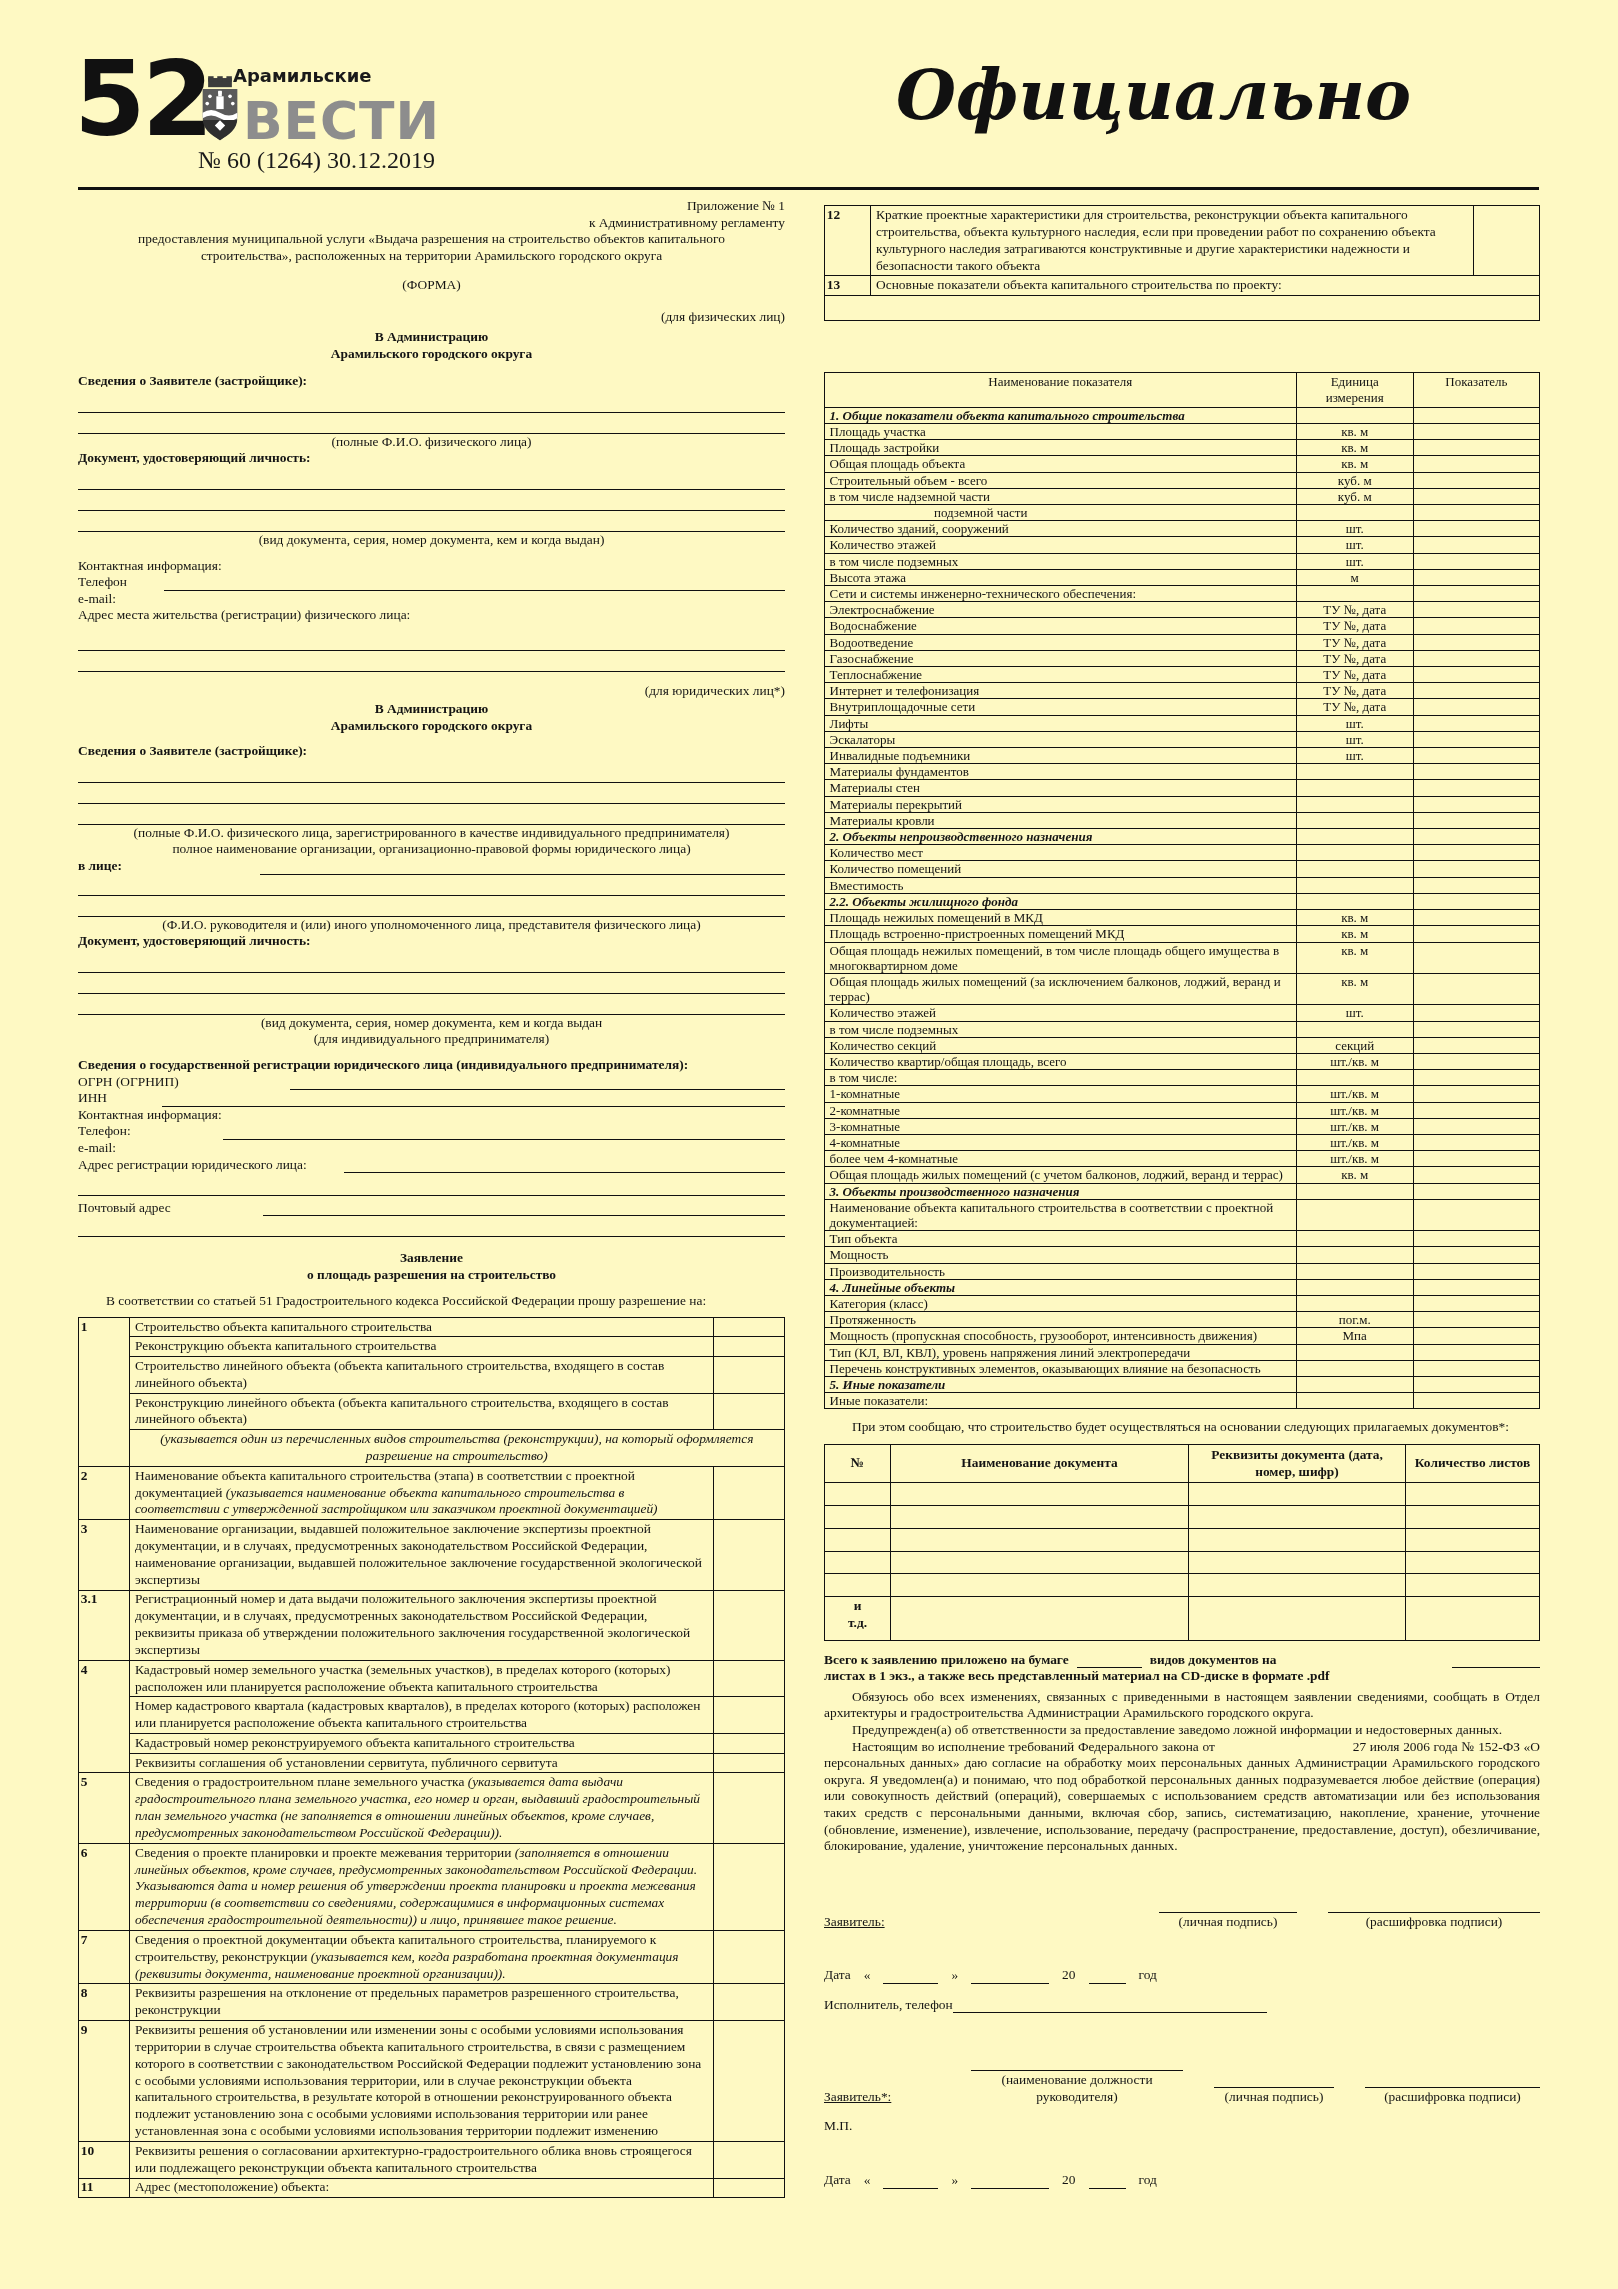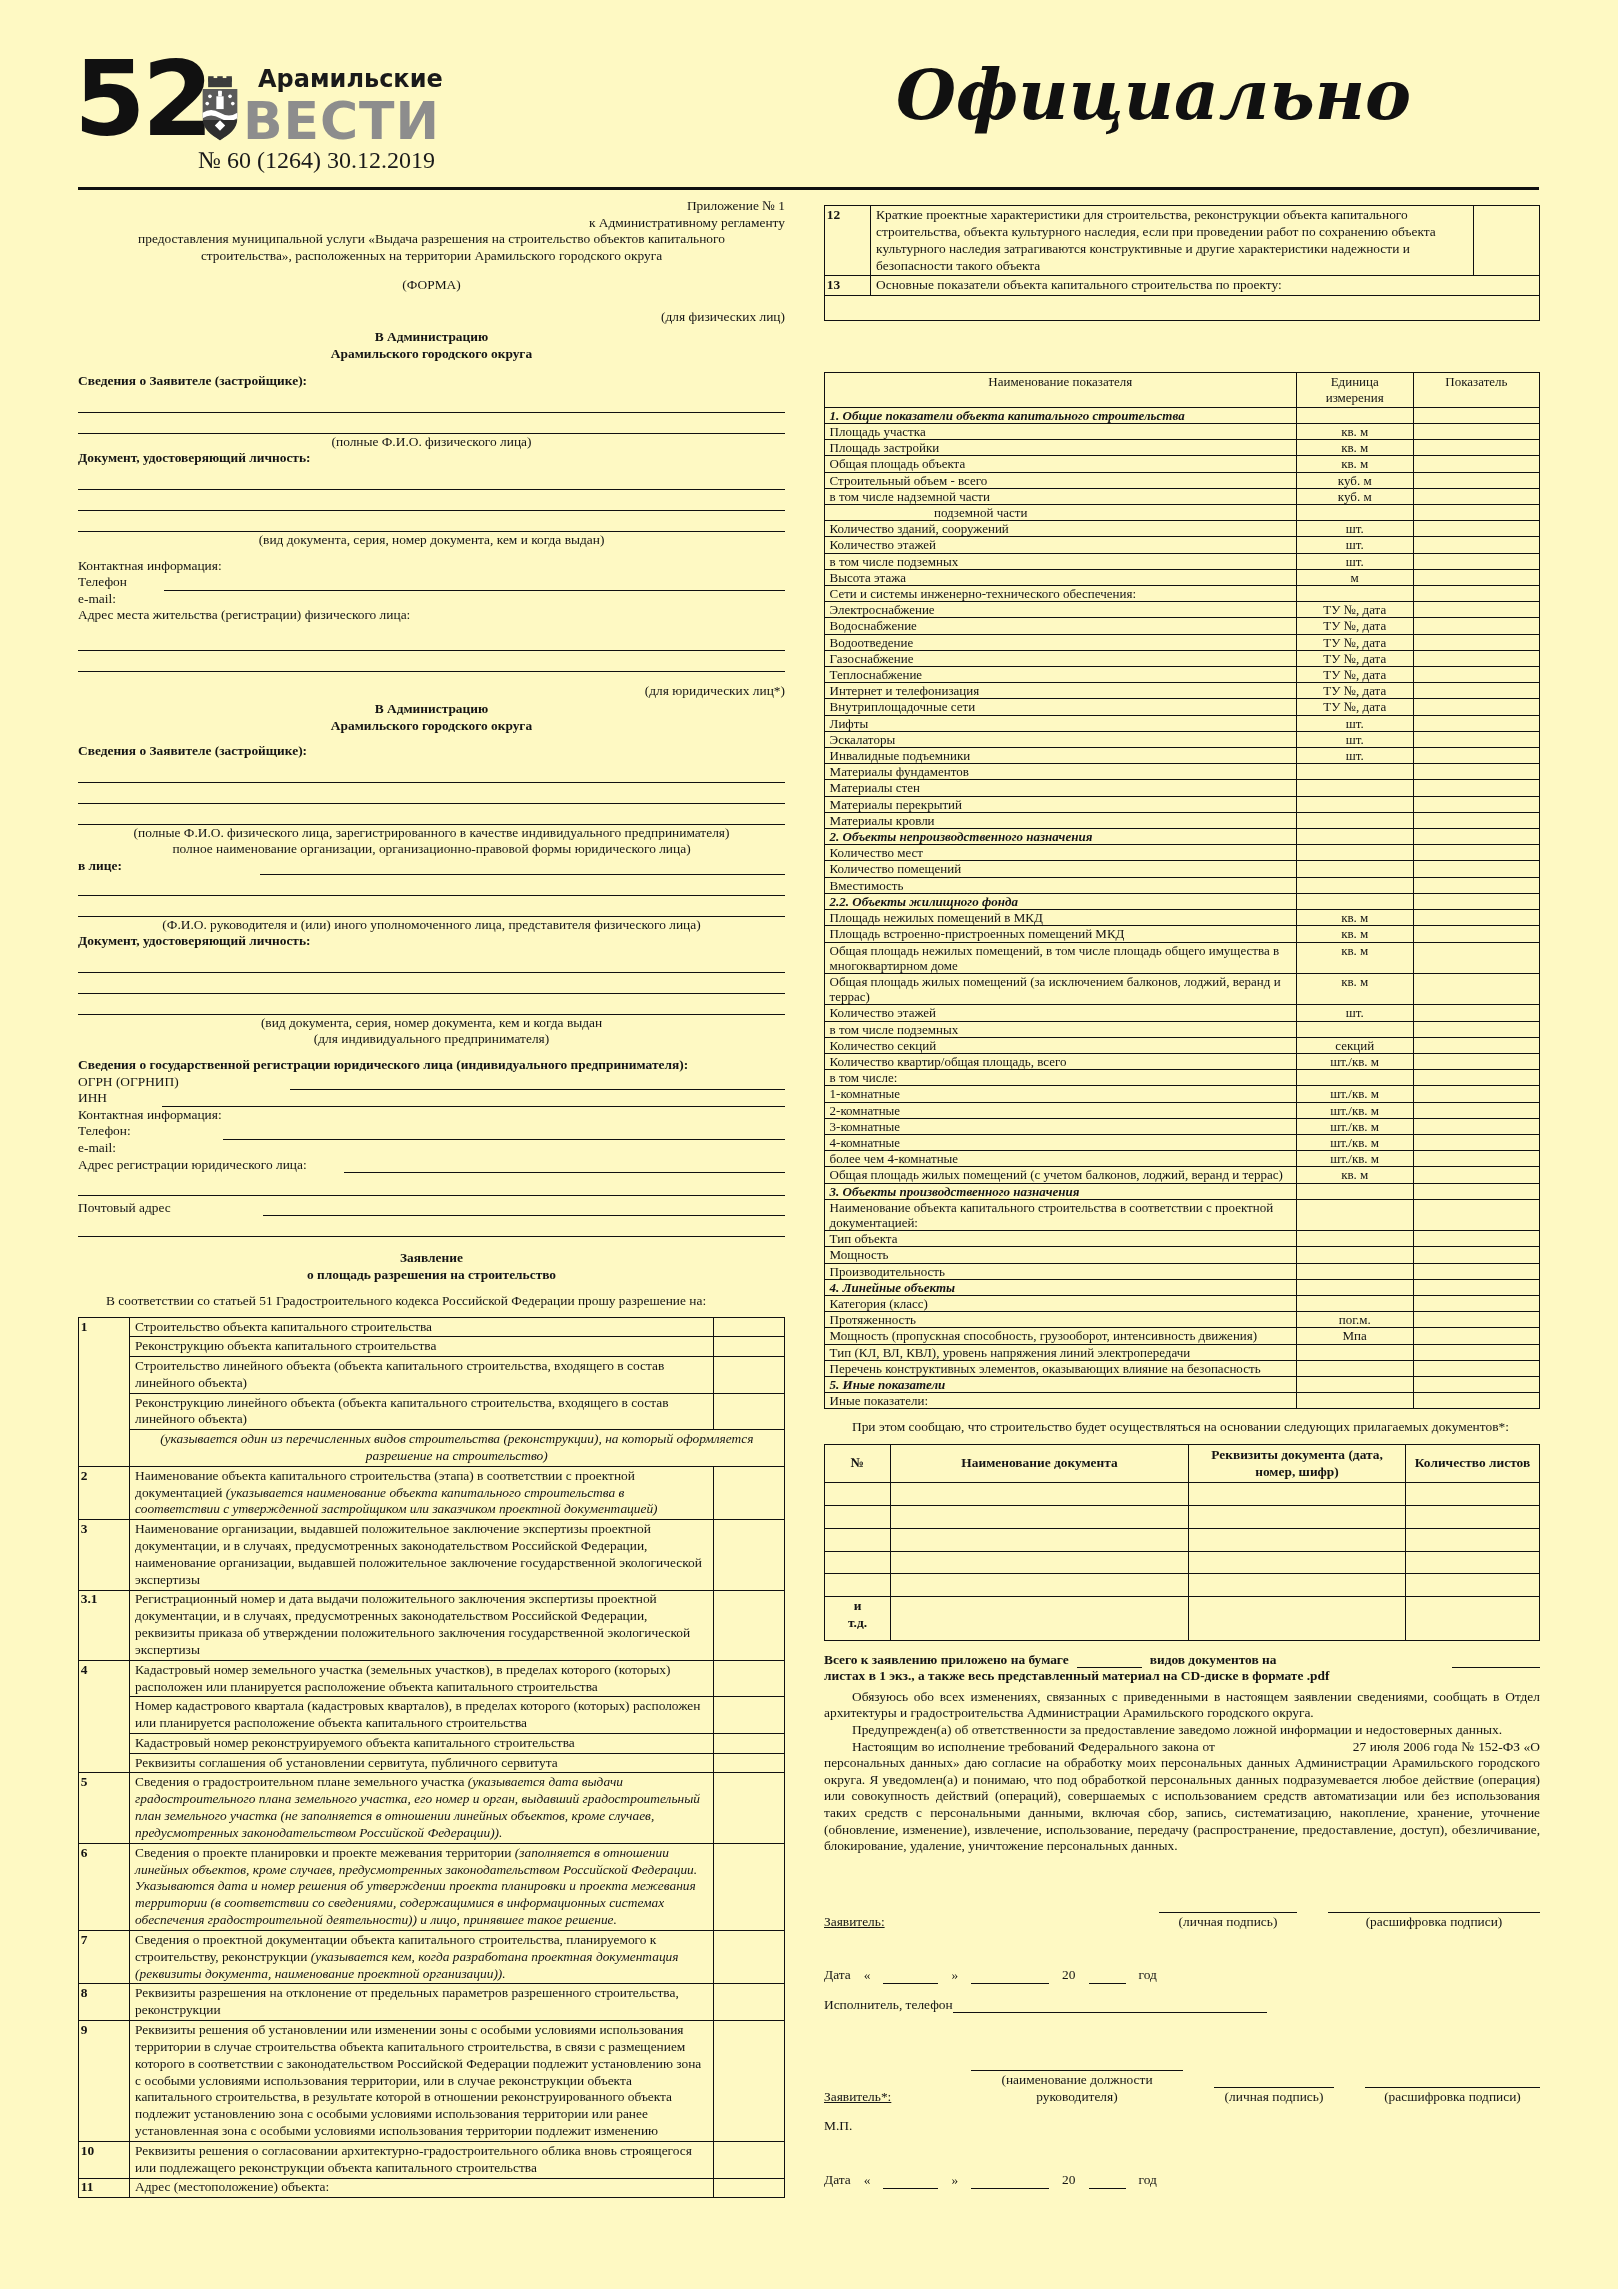--- a/index.html
+++ b/index.html
@@ -2,22 +2,22 @@
 <html style="font-size:14.8px"><head>
 <meta charset="utf-8">
 <style>
   html,body{margin:0;padding:0;background:#e8e8e8;}
   .page{position:relative;width:1619px;height:2290px;background:#fef9c3;color:#141414;
         font-family:"Liberation Serif",serif;font-size:13.4px;line-height:1.24;overflow:hidden;}
   
   .pagenum{position:absolute;left:74px;top:48px;font-family:"DejaVu Sans",sans-serif;
            font-weight:bold;font-size:103px;line-height:1;letter-spacing:-3.7px;color:#111;}
   .crest{position:absolute;left:199px;top:76px;}
-  .paper-top{position:absolute;left:258px;top:65px;font-family:"DejaVu Sans",sans-serif;
-             font-weight:bold;font-size:24px;color:#1a1a1a;}
+  .paper-top{position:absolute;left:233px;top:65px;font-family:"DejaVu Sans",sans-serif;
+             font-weight:bold;font-size:18px;color:#1a1a1a;}
   .paper-name{position:absolute;left:243px;top:89px;font-family:"DejaVu Sans",sans-serif;
               font-weight:bold;font-size:52px;color:#8d8d8d;letter-spacing:0.9px;}
   .issue{position:absolute;left:198px;top:146px;font-size:24px;color:#1a1a1a;}
   .section-title{position:absolute;left:812px;top:57px;width:683px;text-align:center;
                  font-family:"DejaVu Serif",serif;font-style:italic;font-weight:bold;
                  font-size:69px;line-height:1.1;color:#111;}
   .mast-rule{position:absolute;left:78px;top:187px;width:1461px;height:2.8px;background:#111;}
   
   .col-left{position:absolute;left:78px;top:198px;width:707px;}
   .col-right{position:absolute;left:824px;top:205px;width:716px;}

